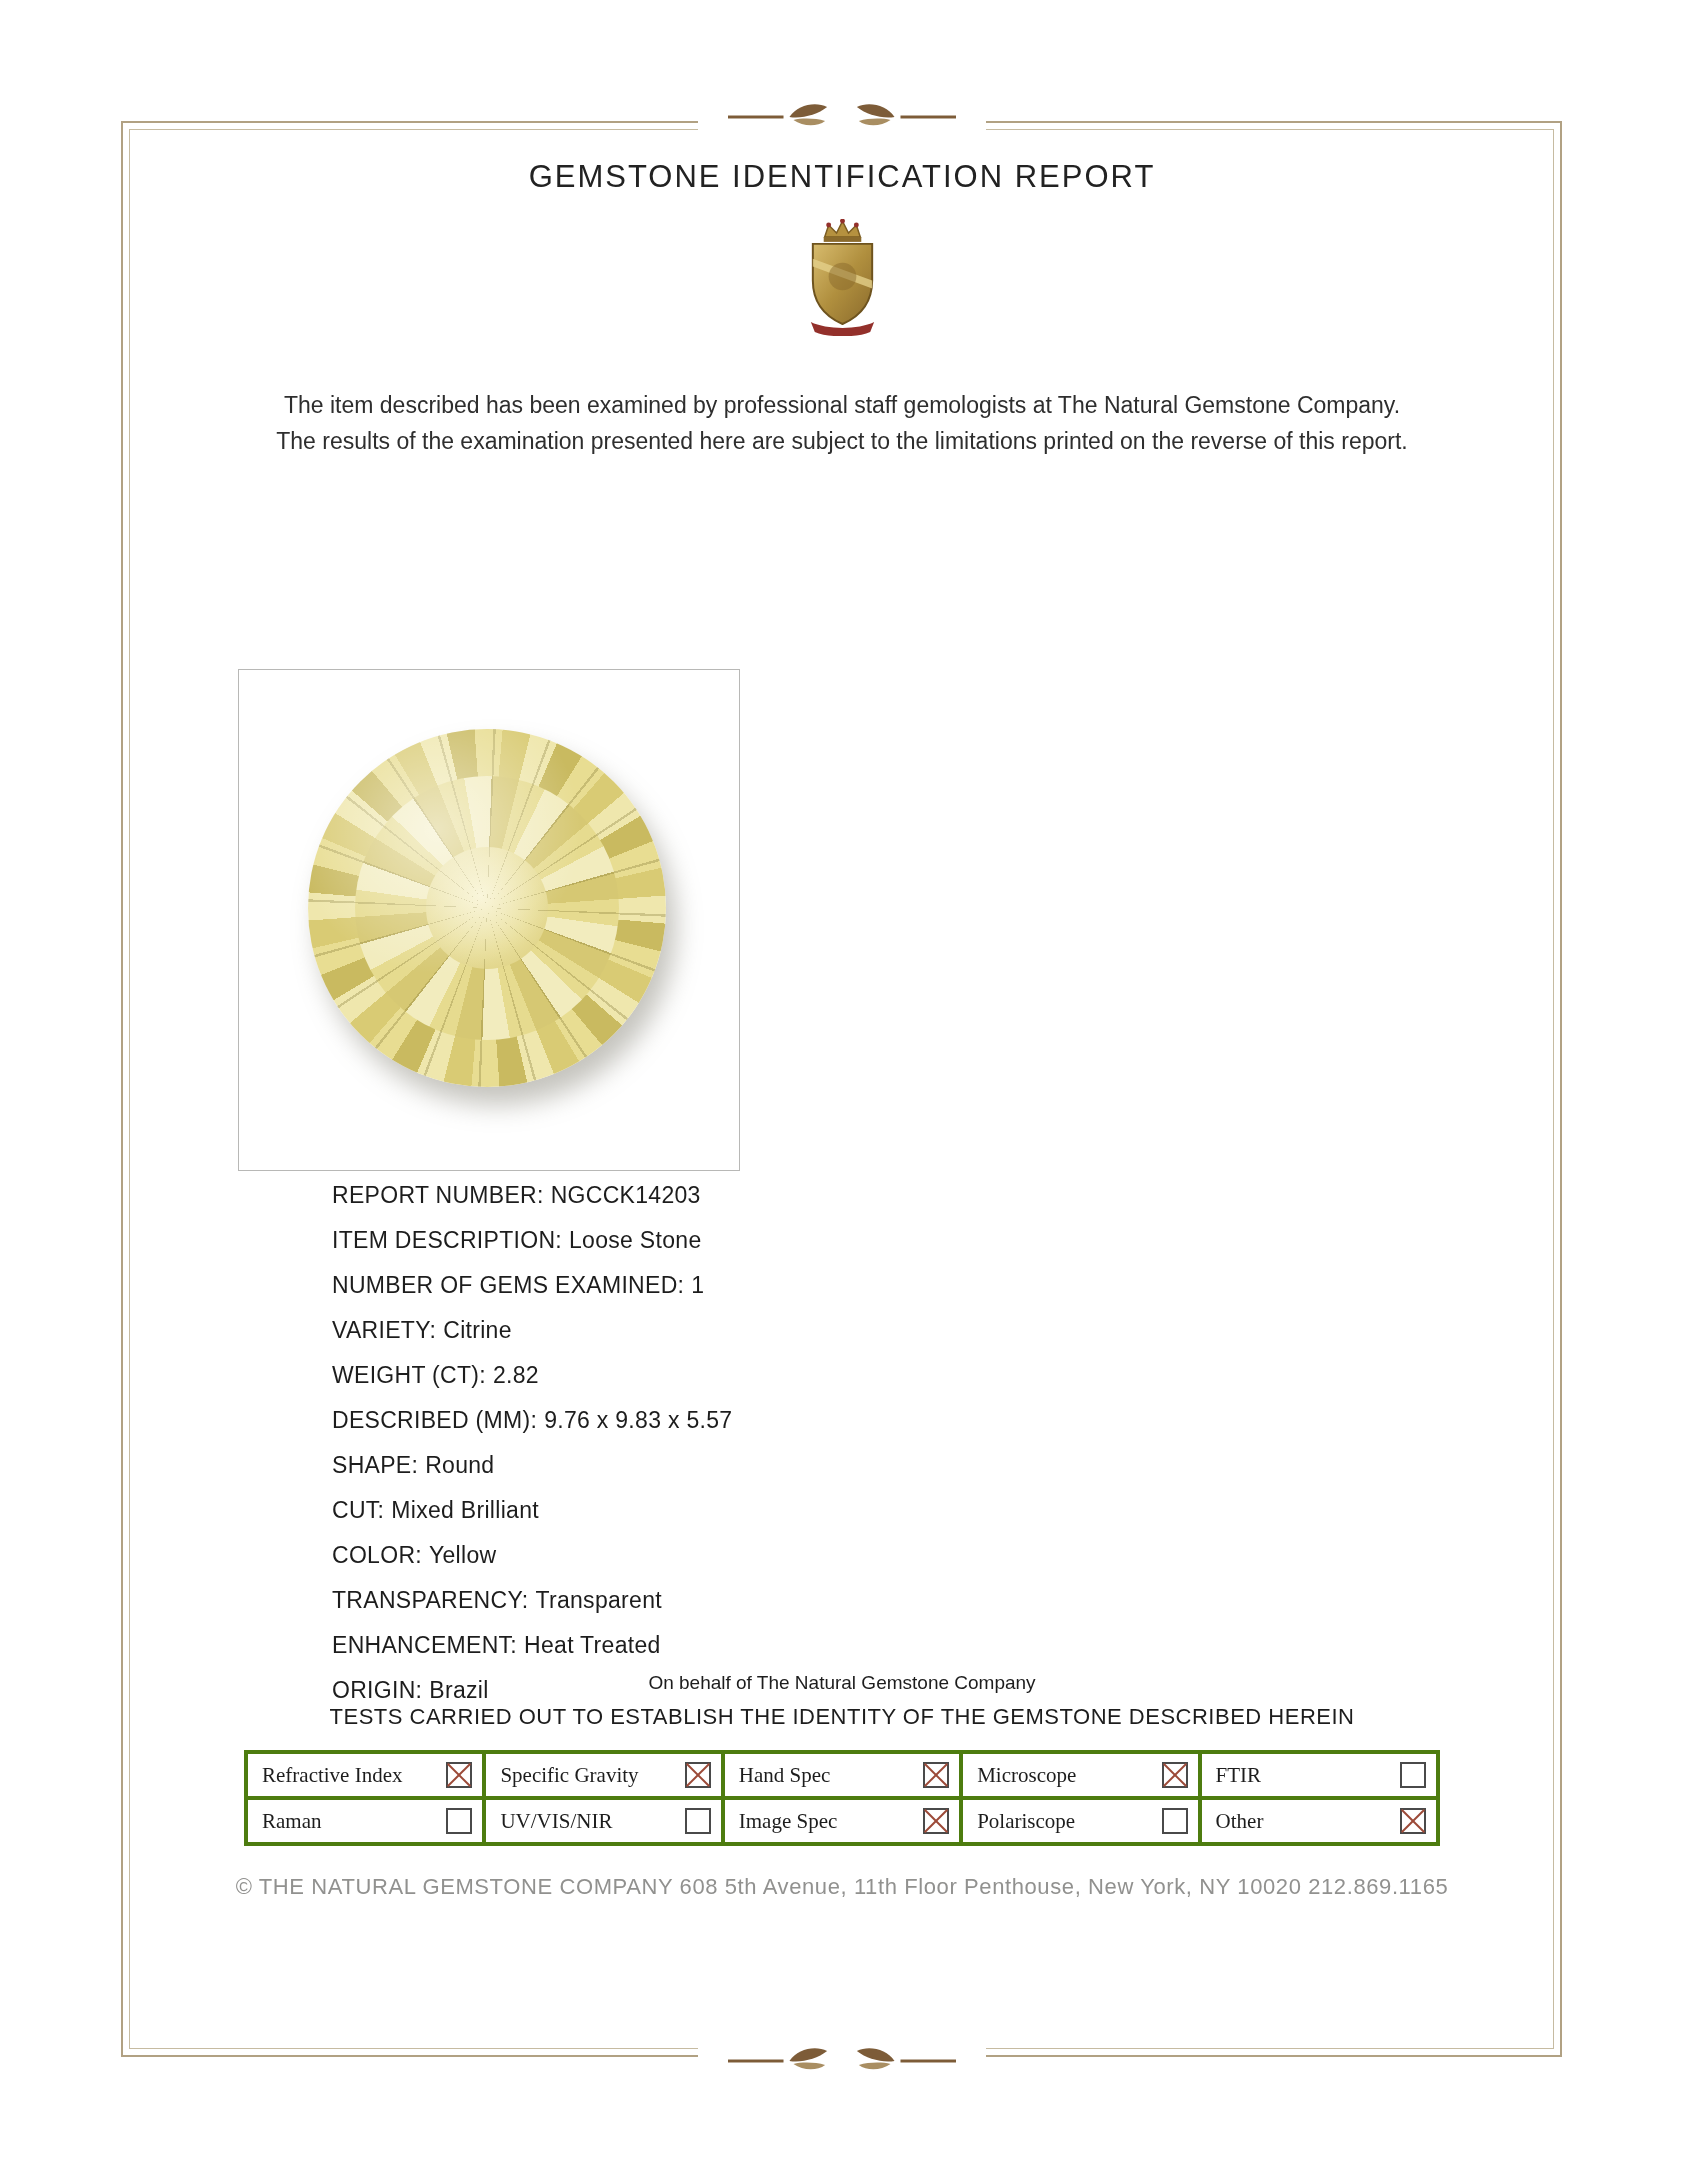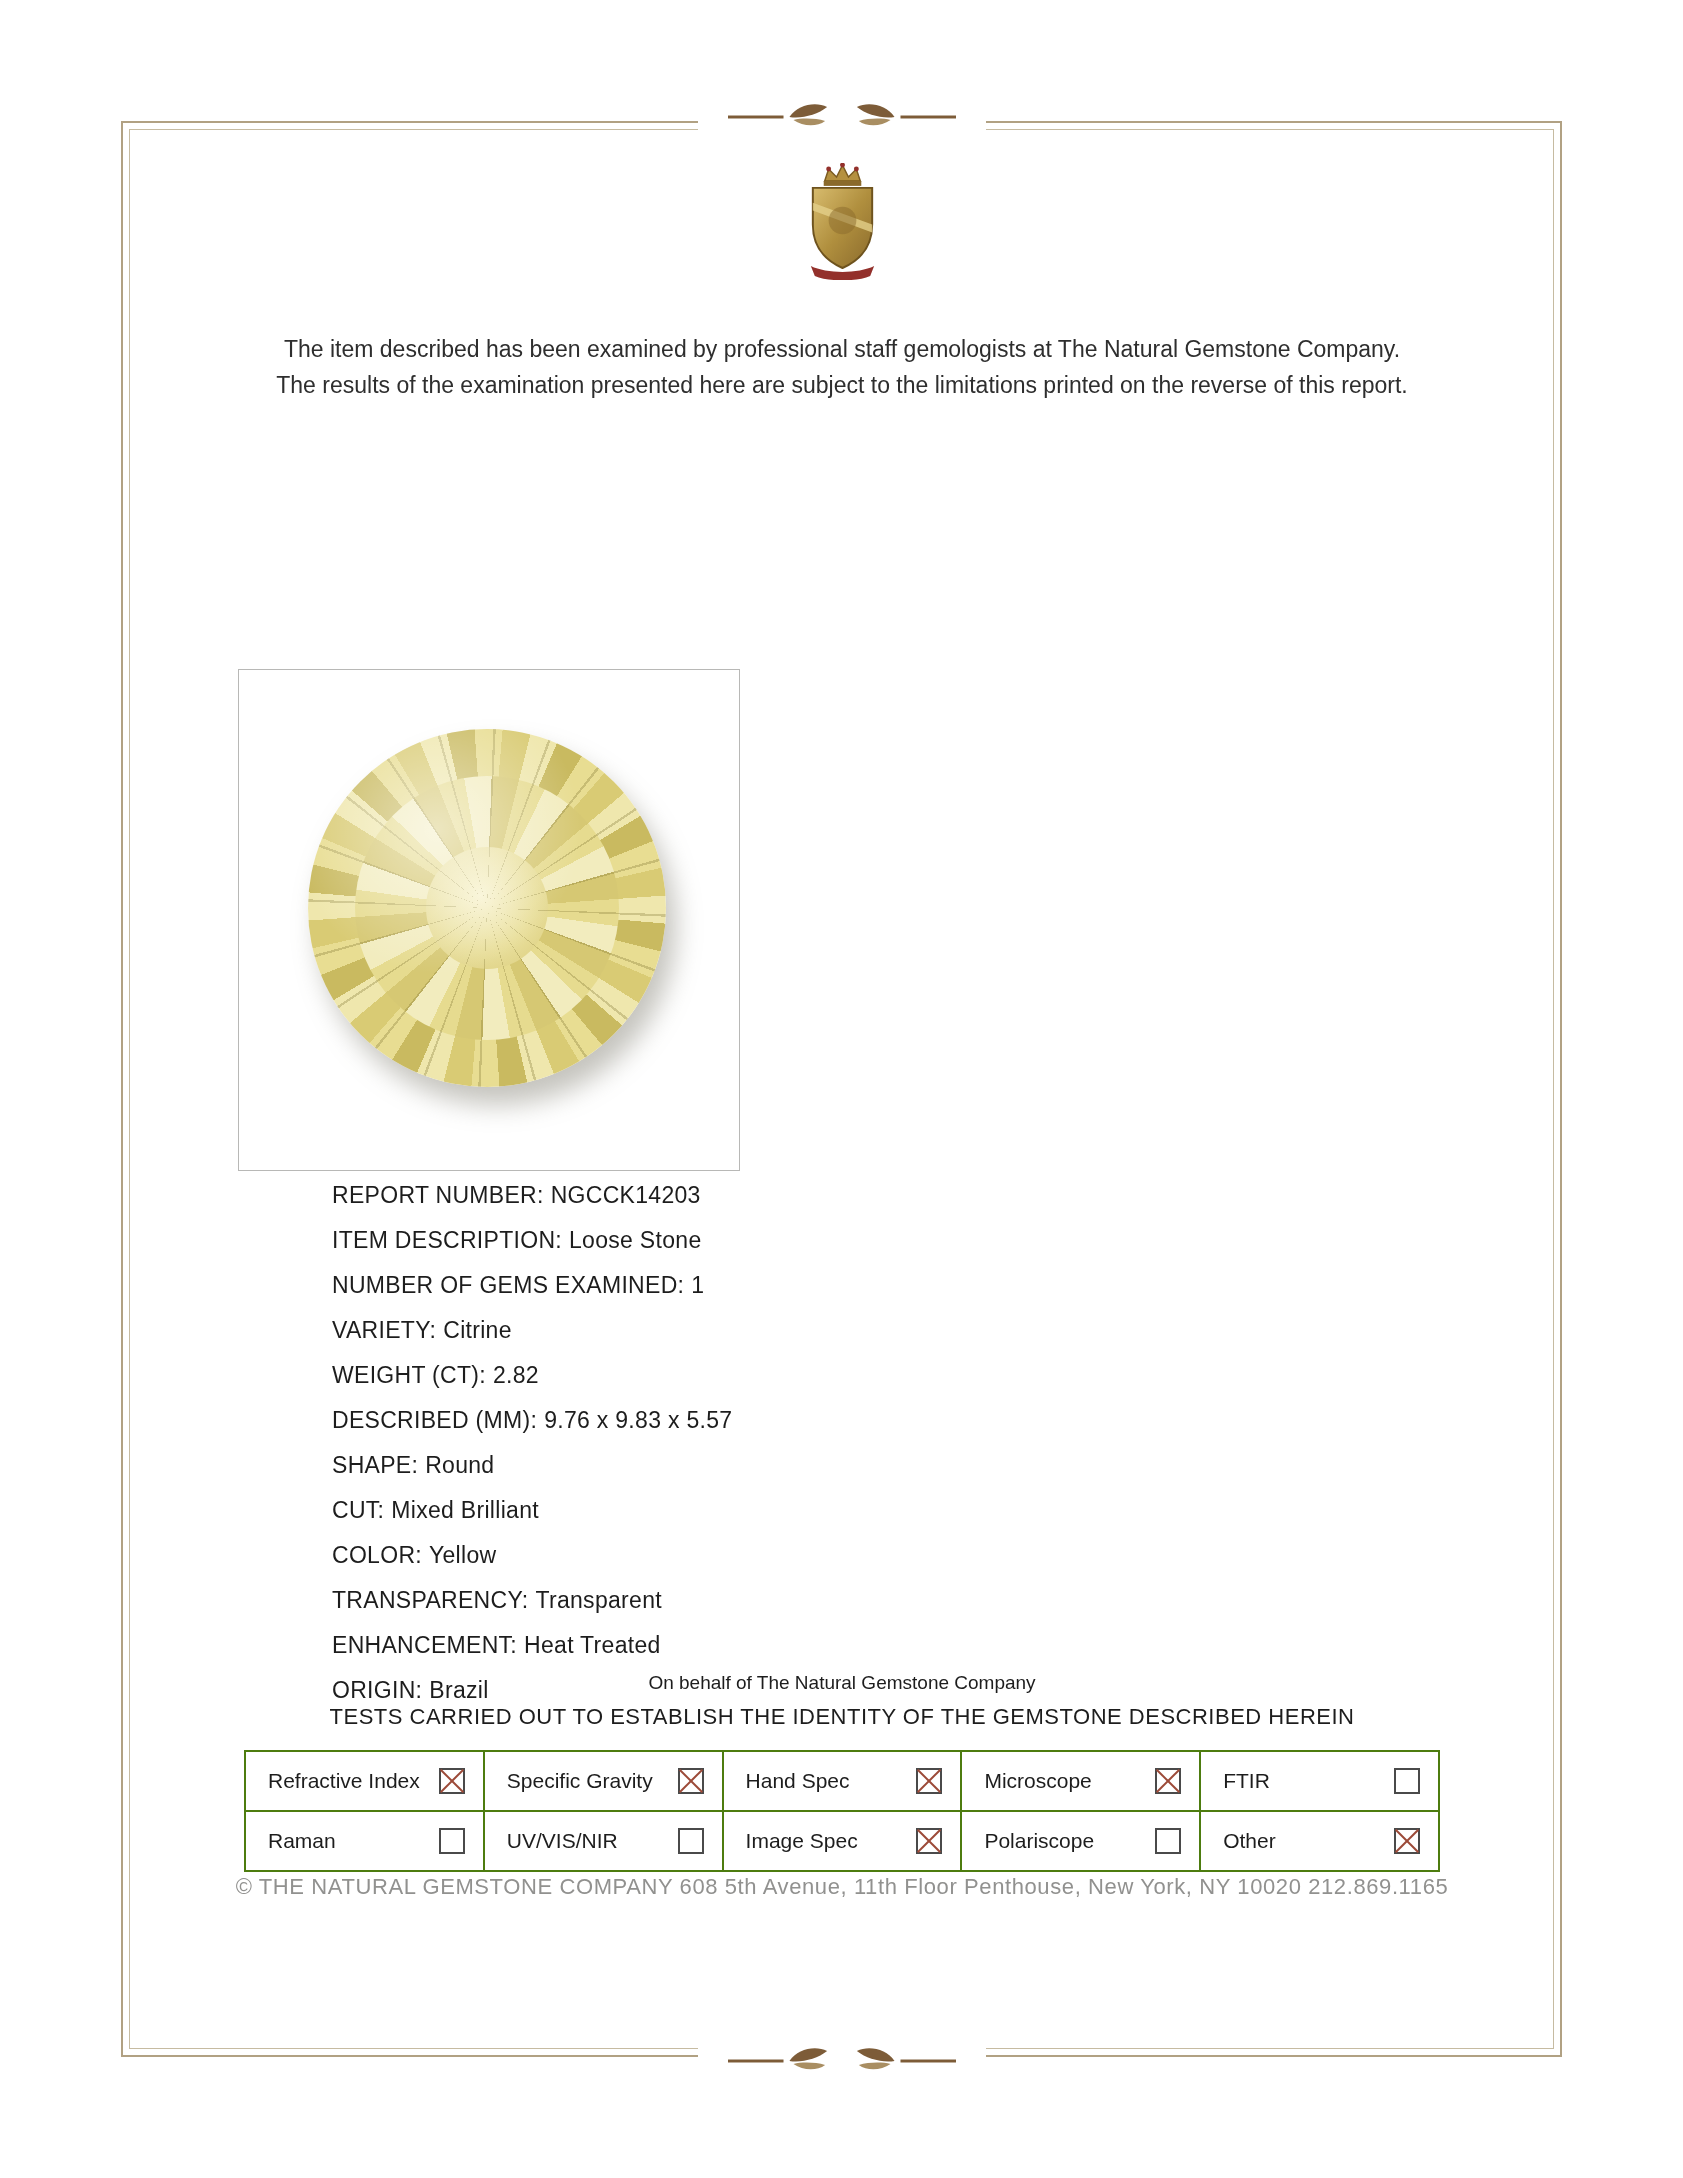--- a/index.html
+++ b/index.html
@@ -41,21 +41,21 @@
 
   .fields{margin-left:94px;padding-top:2px;}
   .field{font-size:23px;line-height:45px;letter-spacing:0.3px;white-space:nowrap;}
   .fvalue{margin-left:7px;}
 
   
   .tests{position:absolute;top:1533px;left:0;width:100%;}
   .on-behalf{font-size:19px;}
   .tests-heading{margin-top:10px;font-size:22px;letter-spacing:0.5px;}
   .tests-table{margin:20px auto 0;width:1196px;border-collapse:collapse;table-layout:fixed;}
-  .tests-table td{border:2px solid #4d7c0f;height:42px;padding:8px;width:20%;}
+  .tests-table td{border:4px solid #4d7c0f;height:42px;padding:0;width:20%;font-family:Liberation Serif, serif;}
   .cell{display:flex;align-items:center;justify-content:space-between;
         padding:0 10px 0 14px;font-size:21px;text-align:left;}
   .cb{width:26px;height:26px;border:2px solid #4a4a4a;box-sizing:border-box;
       position:relative;flex:none;background:#fff;}
   .cb.checked::before,.cb.checked::after{content:"";position:absolute;left:-5px;top:calc(50% - 1px);
       width:32px;height:2px;background:#9c4a38;}
   .cb.checked::before{transform:rotate(45deg);}
   .cb.checked::after{transform:rotate(-45deg);}
 
   
@@ -93,20 +93,21 @@
         <path d="M66,21 C76,28 90,28 98,22 C88,19 74,19 66,21 Z" fill="#a98e62"></path>
         <path d="M130,8 C142,2 160,6 168,18 C156,20 140,16 130,8 Z"></path>
         <path d="M132,22 C140,28 154,28 164,21 C156,19 142,19 132,22 Z" fill="#a98e62"></path>
         <rect x="174" y="16.5" width="56" height="3"></rect>
       </g>
     </svg>
   </div>
 
   <div class="content">
 
+    <h2 class="report-title">GEMSTONE IDENTIFICATION REPORT</h2>
 
     <div class="crest">
       <svg width="91" height="117" viewBox="0 0 92 118">
         <defs>
           <linearGradient id="gold" x1="0" y1="0" x2="1" y2="1">
             <stop offset="0" stop-color="#d8bc6e"></stop>
             <stop offset="0.5" stop-color="#b08f3e"></stop>
             <stop offset="1" stop-color="#8a6a2c"></stop>
           </linearGradient>
         </defs>

